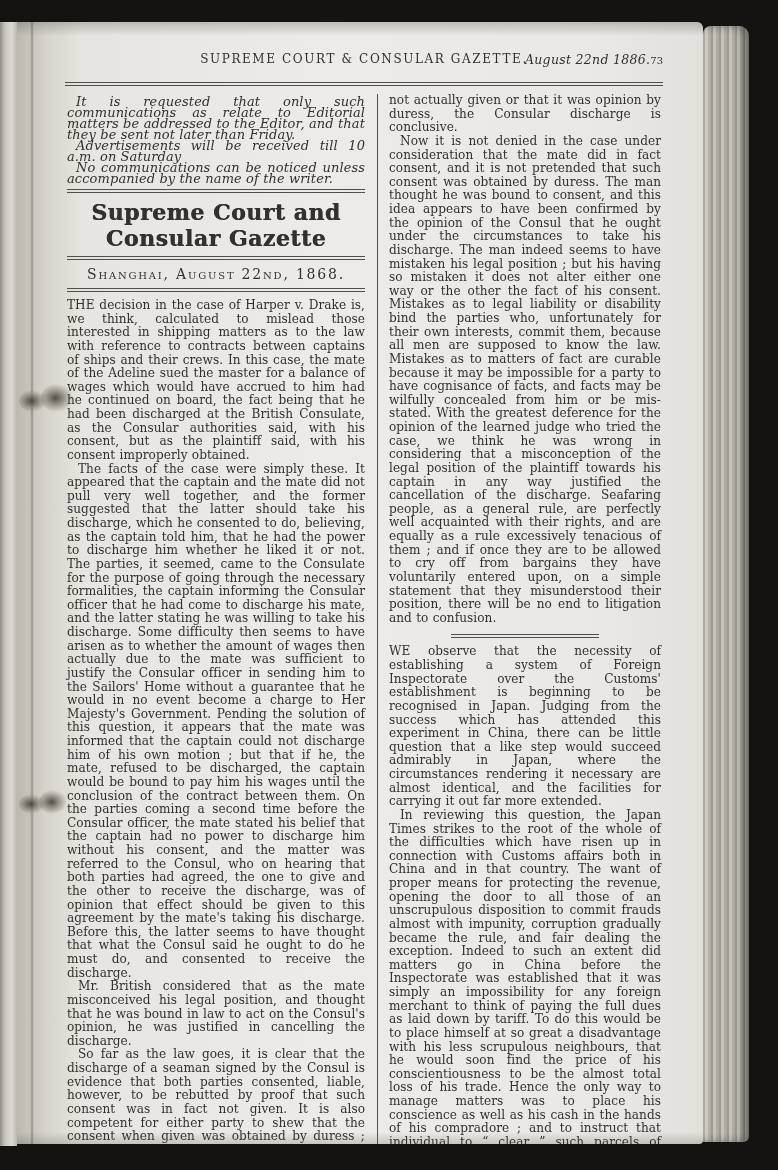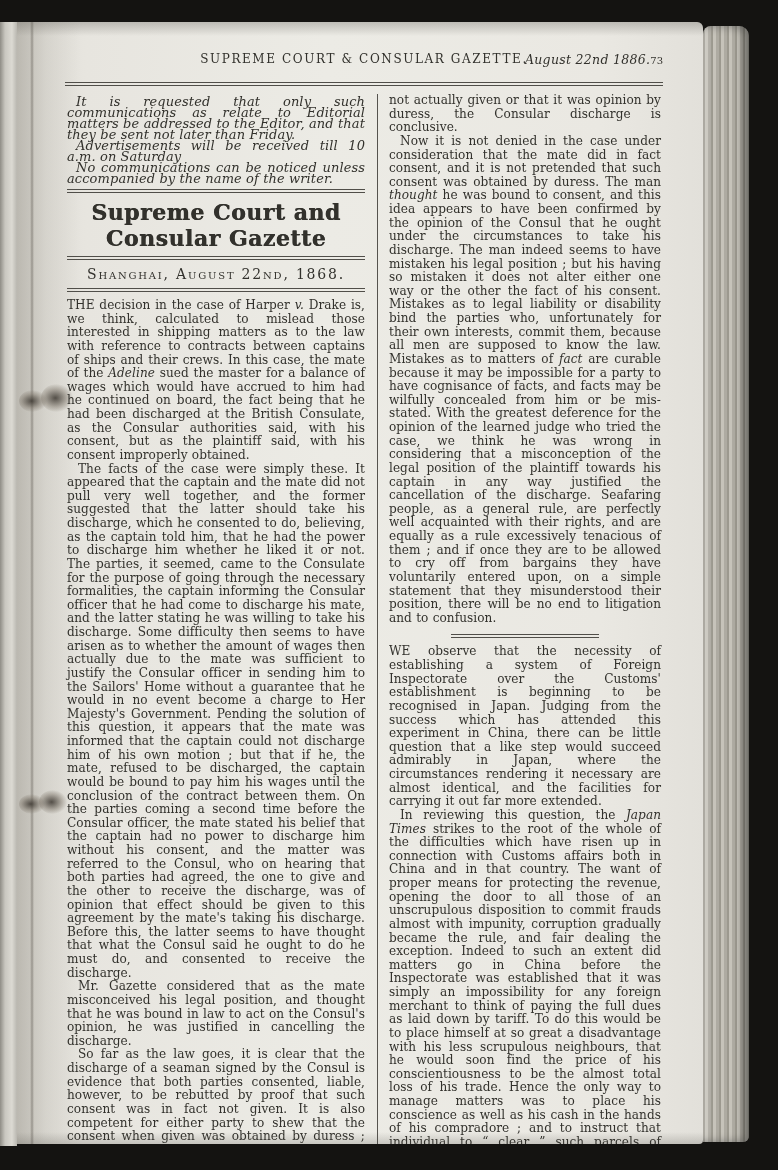--- a/index.html
+++ b/index.html
@@ -87,21 +87,21 @@
   .dateline{
     text-align:center;font-variant:small-caps;font-size:14px;
     letter-spacing:1.8px;padding:6px 0 6px;
   }
   
   .article p{
     margin:0;font-size:12.1px;line-height:13.62px;text-align:justify;
     text-indent:11px;letter-spacing:.05px;word-spacing:.4px;
   }
   .article p.noindent{text-indent:0;}
-  .article .it{font-style:italic;}
+  .article .it{}
   .body-start{margin-top:7px;}
   .col-right .body-start{margin-top:2px;}
   .section-divider{width:148px;margin:9px auto 7px;}
 </style>
 </head>
 <body>
 
 <div class="left-page-edge"></div>
 
 <div class="page">
@@ -129,21 +129,21 @@
           <p>No communications can be noticed unless accompanied by the name of the writer.</p>
         </div>
       <div class="double-rule mast-rule"></div>
       <div class="masthead-title">Supreme Court and Consular Gazette</div>
       <div class="double-rule"></div>
       <div class="dateline">Shanghai, August 22nd, 1868.</div>
       <div class="double-rule"></div>
       <div class="article body-start" id="left-paras">
           <p class="noindent"><span>THE decision in the case of Harper </span><span class="it">v.</span><span> Drake is, we think, calculated to mislead those interested in shipping matters as to the law with reference to contracts between captains of ships and their crews. In this case, the mate of the </span><span class="it">Adeline</span><span> sued the master for a balance of wages which would have accrued to him had he continued on board, the fact being that he had been discharged at the British Consulate, as the Consular authorities said, with his consent, but as the plaintiff said, with his consent improperly obtained.</span></p>
           <p><span>The facts of the case were simply these. It appeared that the captain and the mate did not pull very well together, and the former suggested that the latter should take his discharge, which he consented to do, believing, as the captain told him, that he had the power to discharge him whether he liked it or not. The parties, it seemed, came to the Consulate for the purpose of going through the necessary formalities, the captain informing the Consular officer that he had come to discharge his mate, and the latter stating he was willing to take his discharge. Some difficulty then seems to have arisen as to whether the amount of wages then actually due to the mate was sufficient to justify the Consular officer in sending him to the Sailors' Home without a guarantee that he would in no event become a charge to Her Majesty's Government. Pending the solution of this question, it appears that the mate was informed that the captain could not discharge him of his own motion ; but that if he, the mate, refused to be discharged, the captain would be bound to pay him his wages until the conclusion of the contract between them. On the parties coming a second time before the Consular officer, the mate stated his belief that the captain had no power to discharge him without his consent, and the matter was referred to the Consul, who on hearing that both parties had agreed, the one to give and the other to receive the discharge, was of opinion that effect should be given to this agreement by the mate's taking his discharge. Before this, the latter seems to have thought that what the Consul said he ought to do he must do, and consented to receive the discharge.</span></p>
-          <p><span>Mr. Gazette considered that as the mate misconceived his legal position, and thought that he was bound in law to act on the Consul's opinion, he was justified in cancelling the discharge.</span></p>
+          <p><span>Mr. British considered that as the mate misconceived his legal position, and thought that he was bound in law to act on the Consul's opinion, he was justified in cancelling the discharge.</span></p>
           <p><span>So far as the law goes, it is clear that the discharge of a seaman signed by the Consul is evidence that both parties consented, liable, however, to be rebutted by proof that such consent was in fact not given. It is also competent for either party to shew that the consent when given was obtained by duress ; but until such evidence is given as satisfies the Court that consent was</span></p>
         </div>
     </div>
 
     <div class="col-divider"></div>
 
     <div class="col-right">
       <div class="article body-start" id="right-paras-1">
           <p class="noindent"><span>not actually given or that it was opinion by duress, the Consular discharge is conclusive.</span></p>
           <p><span>Now it is not denied in the case under consideration that the mate did in fact consent, and it is not pretended that such consent was obtained by duress. The man </span><span class="it">thought</span><span> he was bound to consent, and this idea appears to have been confirmed by the opinion of the Consul that he ought under the circumstances to take his discharge. The man indeed seems to have mistaken his legal position ; but his having so mistaken it does not alter either one way or the other the fact of his consent. Mistakes as to legal liability or disability bind the parties who, unfortunately for their own interests, commit them, because all men are supposed to know the law. Mistakes as to matters of </span><span class="it">fact</span><span> are curable because it may be impossible for a party to have cognisance of facts, and facts may be wilfully concealed from him or be mis-stated. With the greatest deference for the opinion of the learned judge who tried the case, we think he was wrong in considering that a misconception of the legal position of the plaintiff towards his captain in any way justified the cancellation of the discharge. Seafaring people, as a general rule, are perfectly well acquainted with their rights, and are equally as a rule excessively tenacious of them ; and if once they are to be allowed to cry off from bargains they have voluntarily entered upon, on a simple statement that they misunderstood their position, there will be no end to litigation and to confusion.</span></p>

